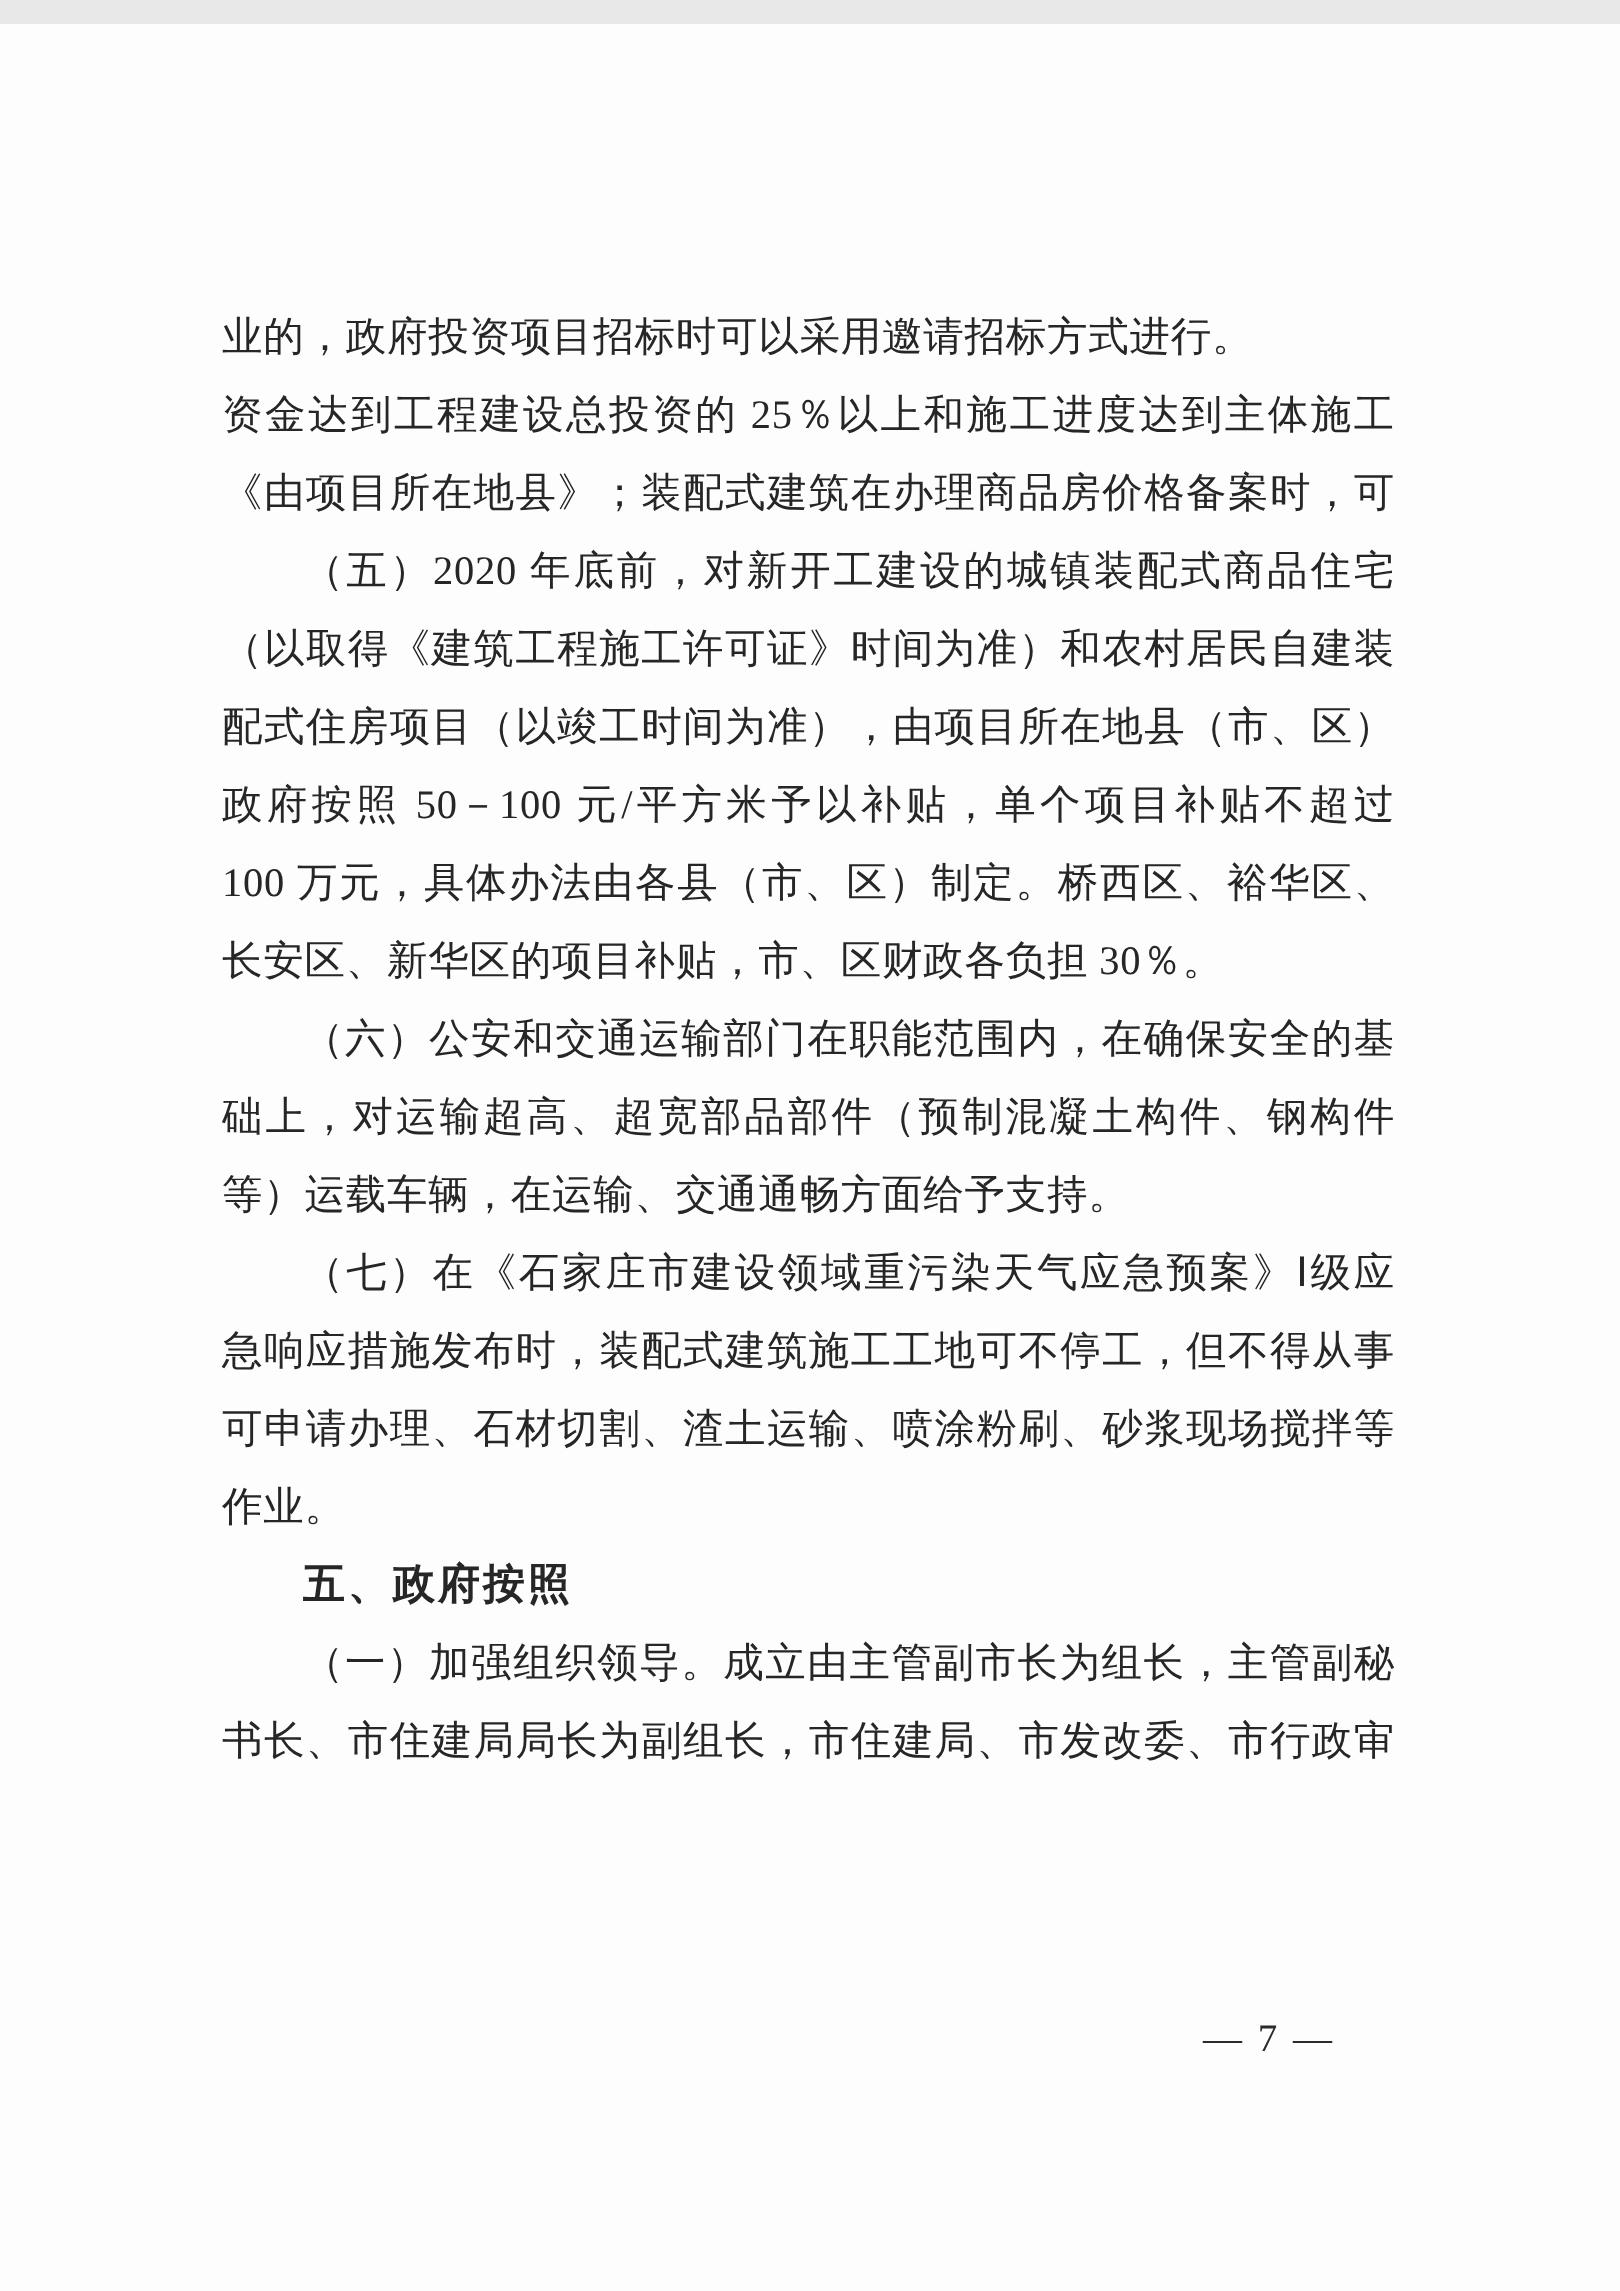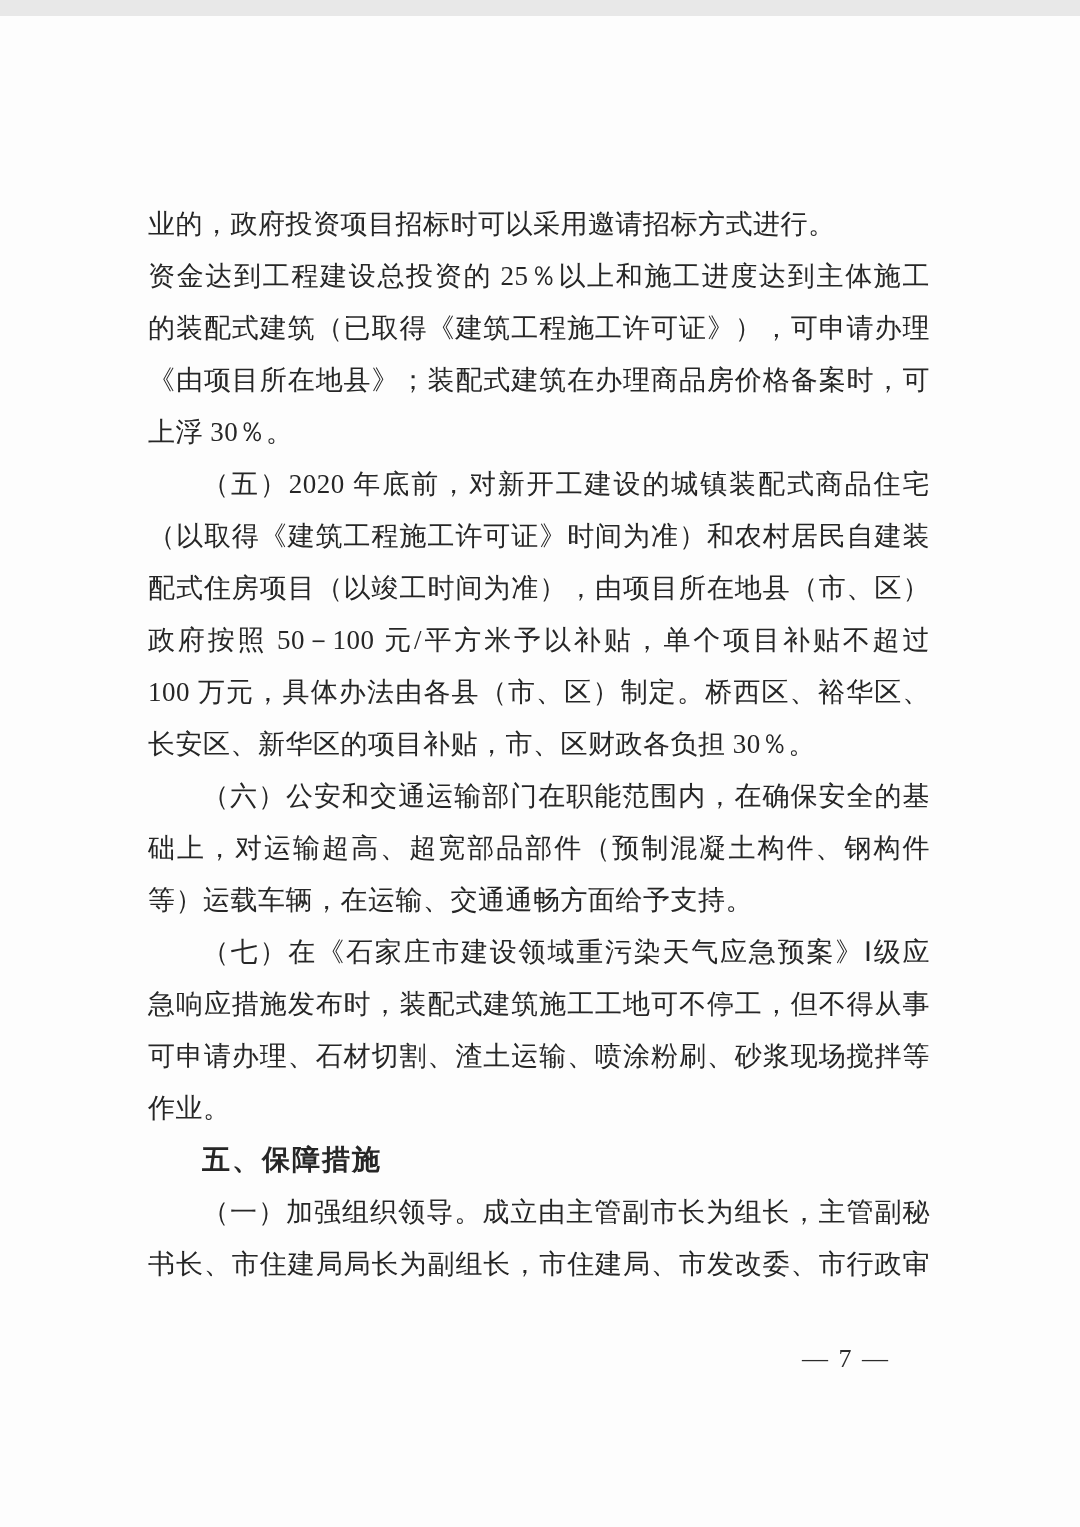--- a/index.html
+++ b/index.html
@@ -55,34 +55,32 @@
     color: #2b2b2b;
   }
 </style>
 </head>
 <body>
 
 <div class="page">
   <div class="textblock">
       <div class="line">业的，政府投资项目招标时可以采用邀请招标方式进行。</div>
       <div class="line just">资金达到工程建设总投资的 25％以上和施工进度达到主体施工</div>
-      <div class="line just">的装配式建筑（已取得《建筑工程施工许可证》），可申请办理</div>
       <div class="line just">《由项目所在地县》；装配式建筑在办理商品房价格备案时，可</div>
-      <div class="line">上浮 30％。</div>
       <div class="line indent just">（五）2020 年底前，对新开工建设的城镇装配式商品住宅</div>
       <div class="line just">（以取得《建筑工程施工许可证》时间为准）和农村居民自建装</div>
       <div class="line just">配式住房项目（以竣工时间为准），由项目所在地县（市、区）</div>
       <div class="line just">政府按照 50－100 元/平方米予以补贴，单个项目补贴不超过</div>
       <div class="line just">100 万元，具体办法由各县（市、区）制定。桥西区、裕华区、</div>
       <div class="line">长安区、新华区的项目补贴，市、区财政各负担 30％。</div>
       <div class="line indent just">（六）公安和交通运输部门在职能范围内，在确保安全的基</div>
       <div class="line just">础上，对运输超高、超宽部品部件（预制混凝土构件、钢构件</div>
       <div class="line">等）运载车辆，在运输、交通通畅方面给予支持。</div>
       <div class="line indent just">（七）在《石家庄市建设领域重污染天气应急预案》Ⅰ级应</div>
       <div class="line just">急响应措施发布时，装配式建筑施工工地可不停工，但不得从事</div>
       <div class="line just">可申请办理、石材切割、渣土运输、喷涂粉刷、砂浆现场搅拌等</div>
       <div class="line">作业。</div>
-      <div class="line indent heading">五、保障措施</div>
+      <div class="line indent heading">五、政府按照</div>
       <div class="line indent just">（一）加强组织领导。成立由主管副市长为组长，主管副秘</div>
       <div class="line just">书长、市住建局局长为副组长，市住建局、市发改委、市行政审</div>
     </div>
   <div class="footer">— 7 —</div>
 </div>
 
 </body></html>

